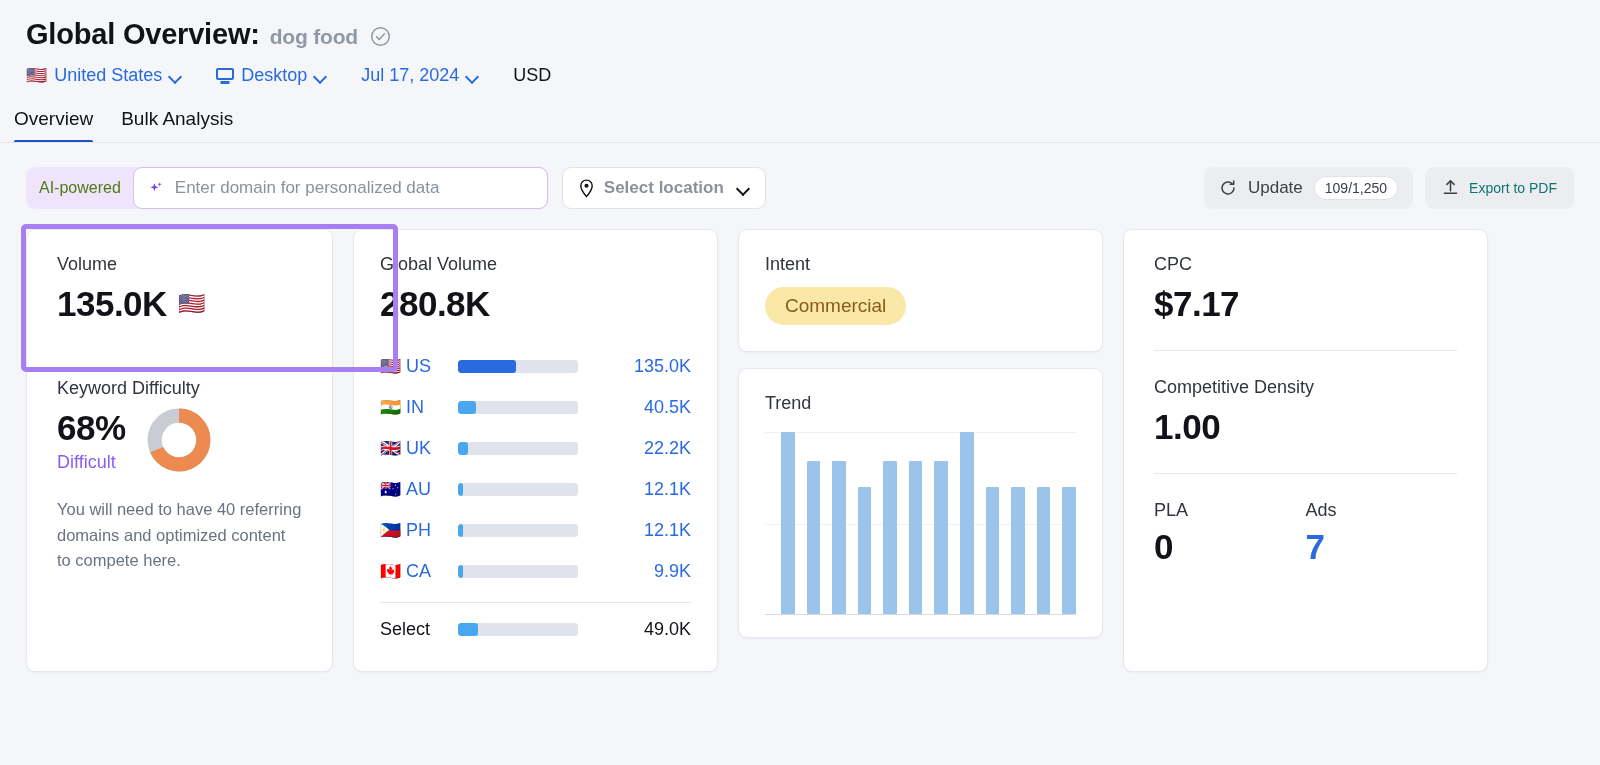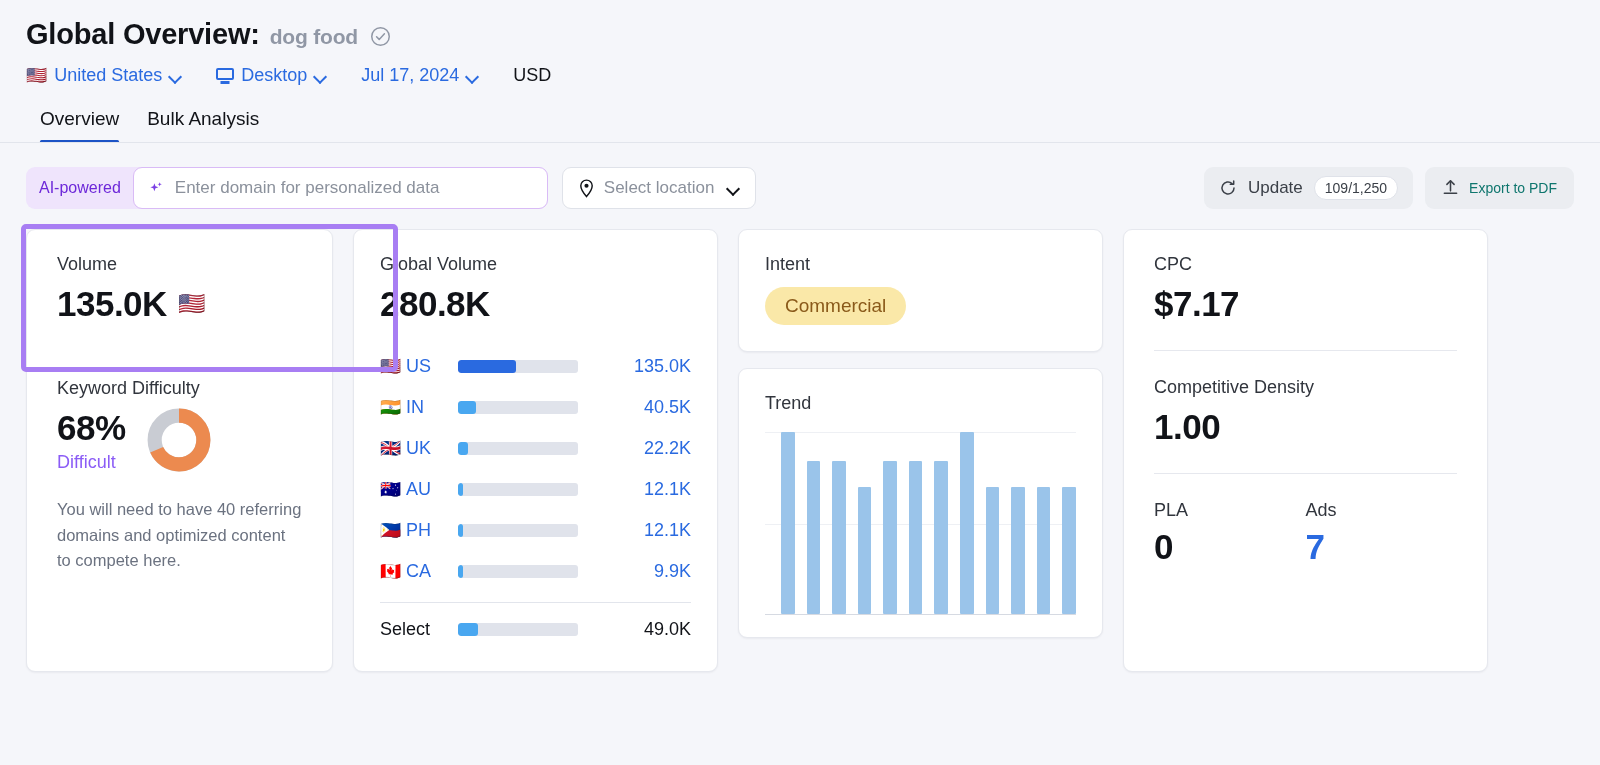--- a/index.html
+++ b/index.html
@@ -29,48 +29,48 @@
     transform: rotate(45deg);
   }
   .usd { font-size: 18px; color: #111318; }
 
   
   .monitor { width: 18px; height: 16px; position: relative; }
   .monitor .scr { position: absolute; inset: 0 0 4px 0; border: 2.2px solid #2a6ae0; border-radius: 2px; }
   .monitor .stand { position: absolute; bottom: 0; left: 50%; transform: translateX(-50%); width: 9px; height: 2.2px; background: #2a6ae0; }
 
   
-  .tabs { display: flex; align-items: flex-end; gap: 0; margin-top: 22px; padding-left: 40px; position: relative; }
+  .tabs { display: flex; align-items: flex-end; gap: 0; margin-top: 22px; padding-left: 14px; position: relative; }
   .tab { font-size: 19px; padding: 0 0 13px 0; margin-right: 28px; cursor: pointer; color: #111318; position: relative; }
   .tab.active { font-weight: 400; }
   .tab.active::after {
     content: ""; position: absolute; left: 0; right: 0; bottom: 0; height: 3.5px; background: #1c53c6; border-radius: 2px;
   }
   .tabs-rule { position: absolute; left: 0; right: 0; bottom: 0; height: 1px; background: #e2e5ec; }
   .tabs-wrap { position: relative; }
 
   
   .toolbar { display: flex; align-items: center; padding: 24px 26px 0 26px; }
   .ai-group { display: flex; align-items: center; background: #efe4fc; border-radius: 9px; height: 42px; padding-left: 13px; }
-  .ai-label { font-size: 16px; color: #6d28d9; padding-right: 12px; white-space: nowrap; }
+  .ai-label { font-size: 16px; color: #4d7c0f; padding-right: 12px; white-space: nowrap; }
   .ai-input {
     display: flex; align-items: center; gap: 10px;
     background: #fff; border: 1px solid #d9bbf6; border-radius: 9px;
     height: 42px; width: 415px; padding: 0 14px; cursor: text;
   }
   .sparkle { width: 17px; height: 17px; flex: none; }
   .ai-ph { font-size: 17px; color: #8b919c; }
 
   .loc-btn {
     display: flex; align-items: center; gap: 9px;
     background: #fff; border: 1px solid #dfe2e9; border-radius: 9px;
     height: 42px; padding: 0 15px; margin-left: 14px; cursor: pointer;
   }
   .pin { width: 17px; height: 19px; flex: none; }
-  .loc-txt { font-size: 17px; color: #8b919c; }
+  .loc-txt { font-size: 17px; color: #8b919c; font-weight: bold; }
   .chev-dark { display: inline-block; width: 13px; height: 8px; position: relative; margin-left: 4px; }
   .chev-dark::before {
     content: ""; position: absolute; left: 1px; top: 0;
     width: 8px; height: 8px; border-right: 2.4px solid #111318; border-bottom: 2.4px solid #111318;
     transform: rotate(45deg);
   }
 
   .toolbar-right { margin-left: auto; display: flex; align-items: center; gap: 12px; }
   .update-btn {
     display: flex; align-items: center; gap: 11px;

